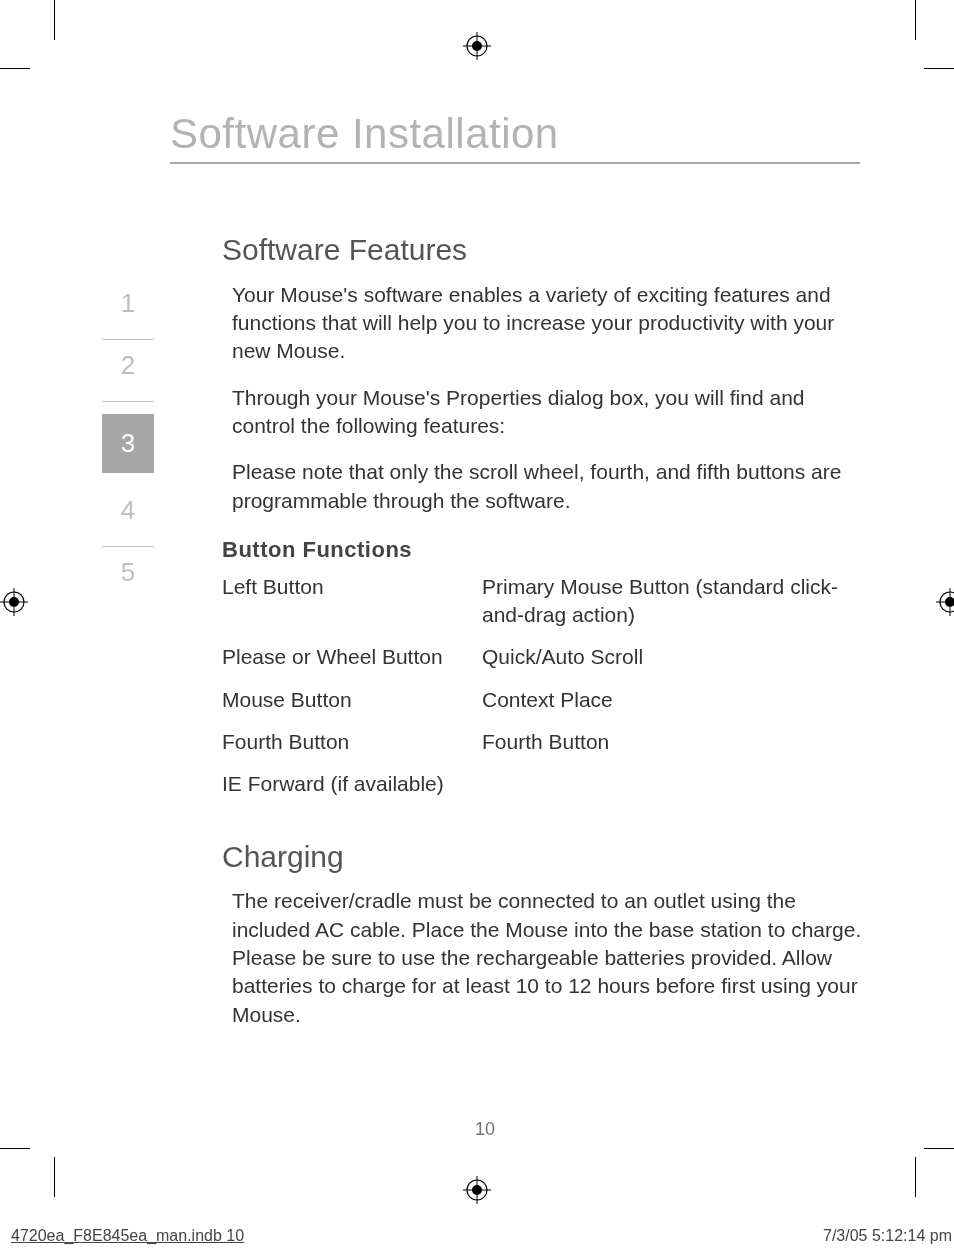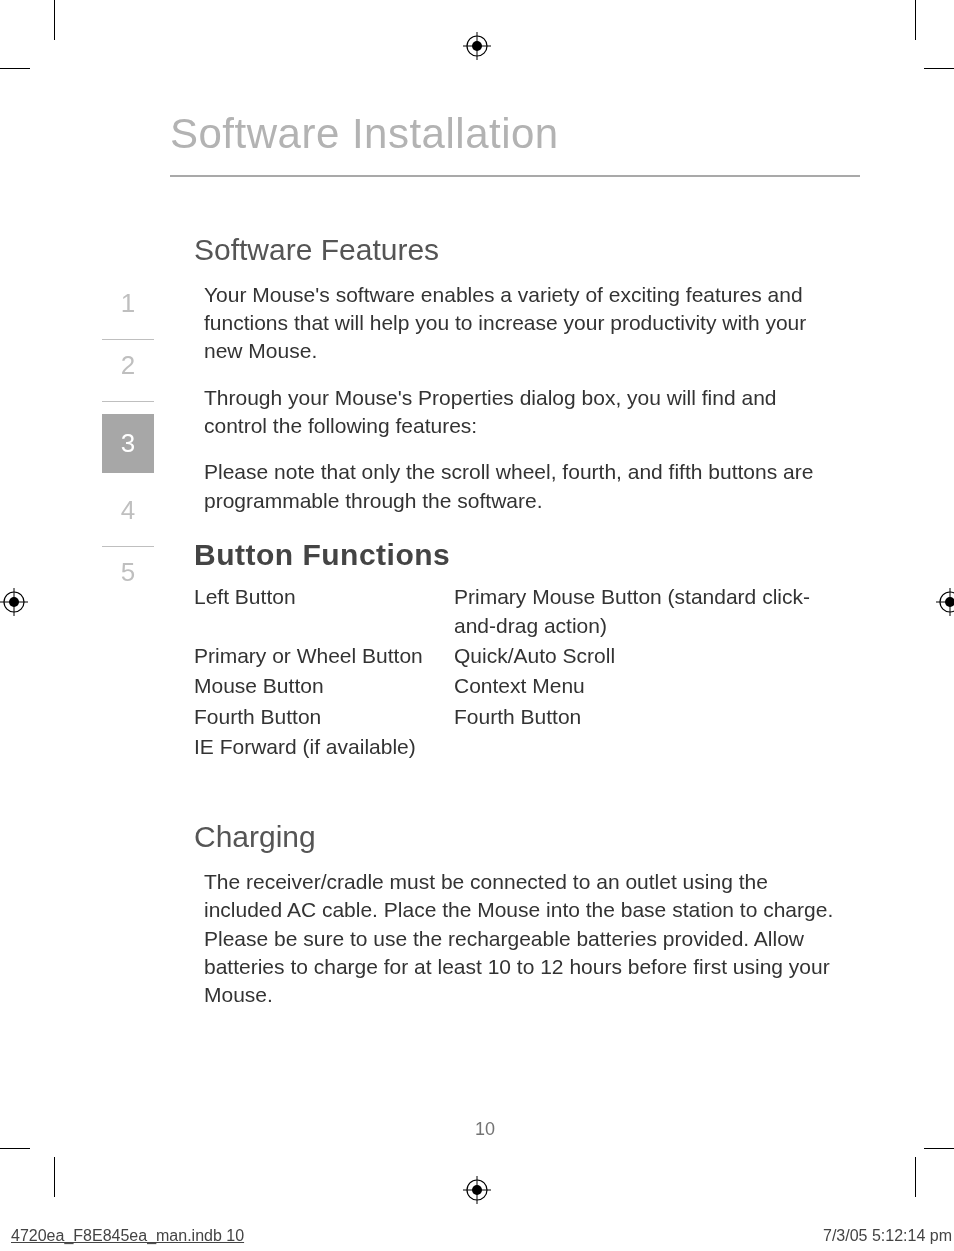--- a/index.html
+++ b/index.html
@@ -35,21 +35,21 @@
     width: 870px;
     height: 1120px;
   }
 
   .title-bar {
     position: absolute;
     left: 120px;
     top: 50px;
     right: 60px;
     border-bottom: 2px solid #a9a9a9;
-    padding-bottom: 17px;
+    padding-bottom: 4px;
   }
   .title-bar h1 {
     margin: 0;
     font-weight: 400;
     font-size: 42px;
     letter-spacing: 0.5px;
     color: #b3b3b3;
     font-family: "Trebuchet MS", Arial, sans-serif;
   }
 
@@ -71,48 +71,48 @@
   .sidebar .num.active {
     background: #a7a7a7;
     color: #fff;
     border-bottom: none;
     padding: 14px 0;
     margin: 12px 0;
   }
 
   .content {
     position: absolute;
-    left: 144px;
+    left: 172px;
     top: 170px;
     width: 640px;
     font-size: 21px;
     line-height: 1.35;
     color: #333;
   }
   .content h2 {
     font-family: "Trebuchet MS", Arial, sans-serif;
     font-weight: 400;
     font-size: 30px;
     color: #555;
     margin: 0 0 10px 0;
   }
   .content h3 {
     font-family: "Trebuchet MS", Arial, sans-serif;
     font-weight: 700;
-    font-size: 30px;
+    font-size: 22px;
     color: #444;
     margin: 20px 0 8px 0;
     letter-spacing: 0.5px;
   }
   .content p { margin: 0 0 18px 10px; }
 
   .btn-table {
     display: grid;
     grid-template-columns: 260px auto;
-    row-gap: 2px;
+    row-gap: 14px;
     font-size: 21px;
   }
 
   .page-num {
     position: absolute;
     bottom: 40px;
     left: 0;
     right: 0;
     text-align: center;
     font-size: 18px;
@@ -193,30 +193,30 @@
   <div class="content">
     <h2>Software Features</h2>
     <p>Your Mouse's software enables a variety of exciting features and functions that will help you to increase your productivity with your new Mouse.</p>
     <p>Through your Mouse's Properties dialog box, you will find and control the following features:</p>
     <p>Please note that only the scroll wheel, fourth, and fifth buttons are programmable through the software.</p>
 
     <h3>Button Functions</h3>
     <div class="btn-table">
       <div>Left Button</div>
       <div>Primary Mouse Button (standard click-and-drag action)</div>
-      <div>Primary or Wheel Button</div>
+      <div>Please or Wheel Button</div>
       <div>Quick/Auto Scroll</div>
       <div>Mouse Button</div>
-      <div>Context Menu</div>
+      <div>Context Place</div>
       <div>Fourth Button</div>
       <div>Fourth Button</div>
       <div>IE Forward (if available)</div>
     </div>
 
-    <h2 style="margin-top:56px">Charging</h2>
+    <h2 style="margin-top:38px">Charging</h2>
     <p>The receiver/cradle must be connected to an outlet using the included AC cable. Place the Mouse into the base station to charge. Please be sure to use the rechargeable batteries provided. Allow batteries to charge for at least 10 to 12 hours before first using your Mouse.</p>
   </div>
 
   <div class="page-num">10</div>
 </div>
 
 <div class="footer">
   <span class="fl">4720ea_F8E845ea_man.indb   10</span>
   <span class="fr">7/3/05   5:12:14 pm</span>
 </div>

